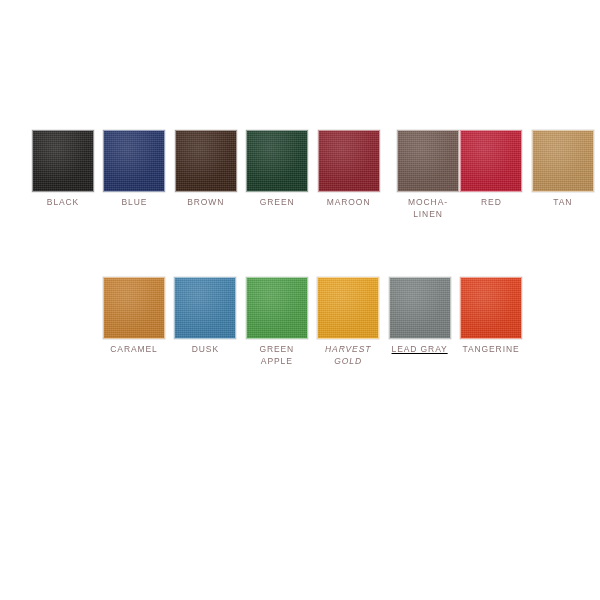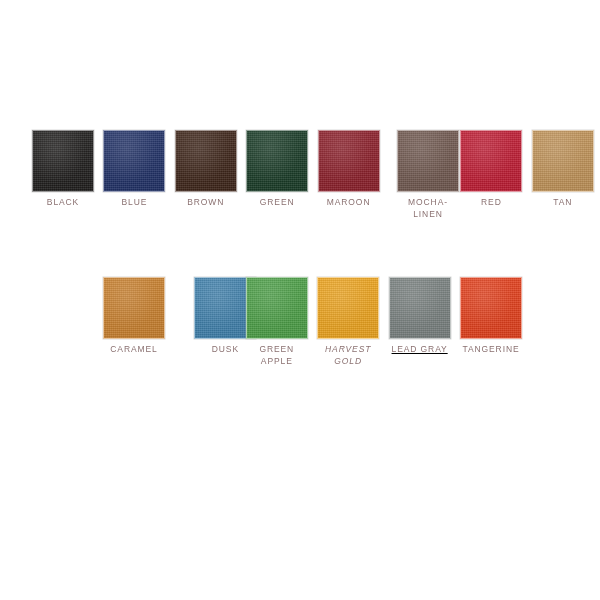--- a/index.html
+++ b/index.html
@@ -143,21 +143,21 @@
       <div class="swatch-cell" style="left: 519.8px;">
         <div class="swatch-chip" title="#c09257" style="background: rgb(192, 146, 87);"></div>
         <div class="swatch-label">TAN</div>
       </div>
     </div>
     <div class="swatch-row" style="top: 277px;">
       <div class="swatch-cell" style="left: 91px;">
         <div class="swatch-chip" title="#c97f2c" style="background: rgb(201, 127, 44);"></div>
         <div class="swatch-label">CARAMEL</div>
       </div>
-      <div class="swatch-cell" style="left: 162.4px; margin-left: 20px;">
+      <div class="swatch-cell" style="left: 162.4px;">
         <div class="swatch-chip" title="#3d7fab" style="background: rgb(61, 127, 171);"></div>
         <div class="swatch-label">DUSK</div>
       </div>
       <div class="swatch-cell" style="left: 233.8px;">
         <div class="swatch-chip" title="#4a9e45" style="background: rgb(74, 158, 69);"></div>
         <div class="swatch-label">GREEN
 APPLE</div>
       </div>
       <div class="swatch-cell" style="left: 305.2px; font-style: italic;">
         <div class="swatch-chip" title="#eda31c" style="background: rgb(237, 163, 28);"></div>

